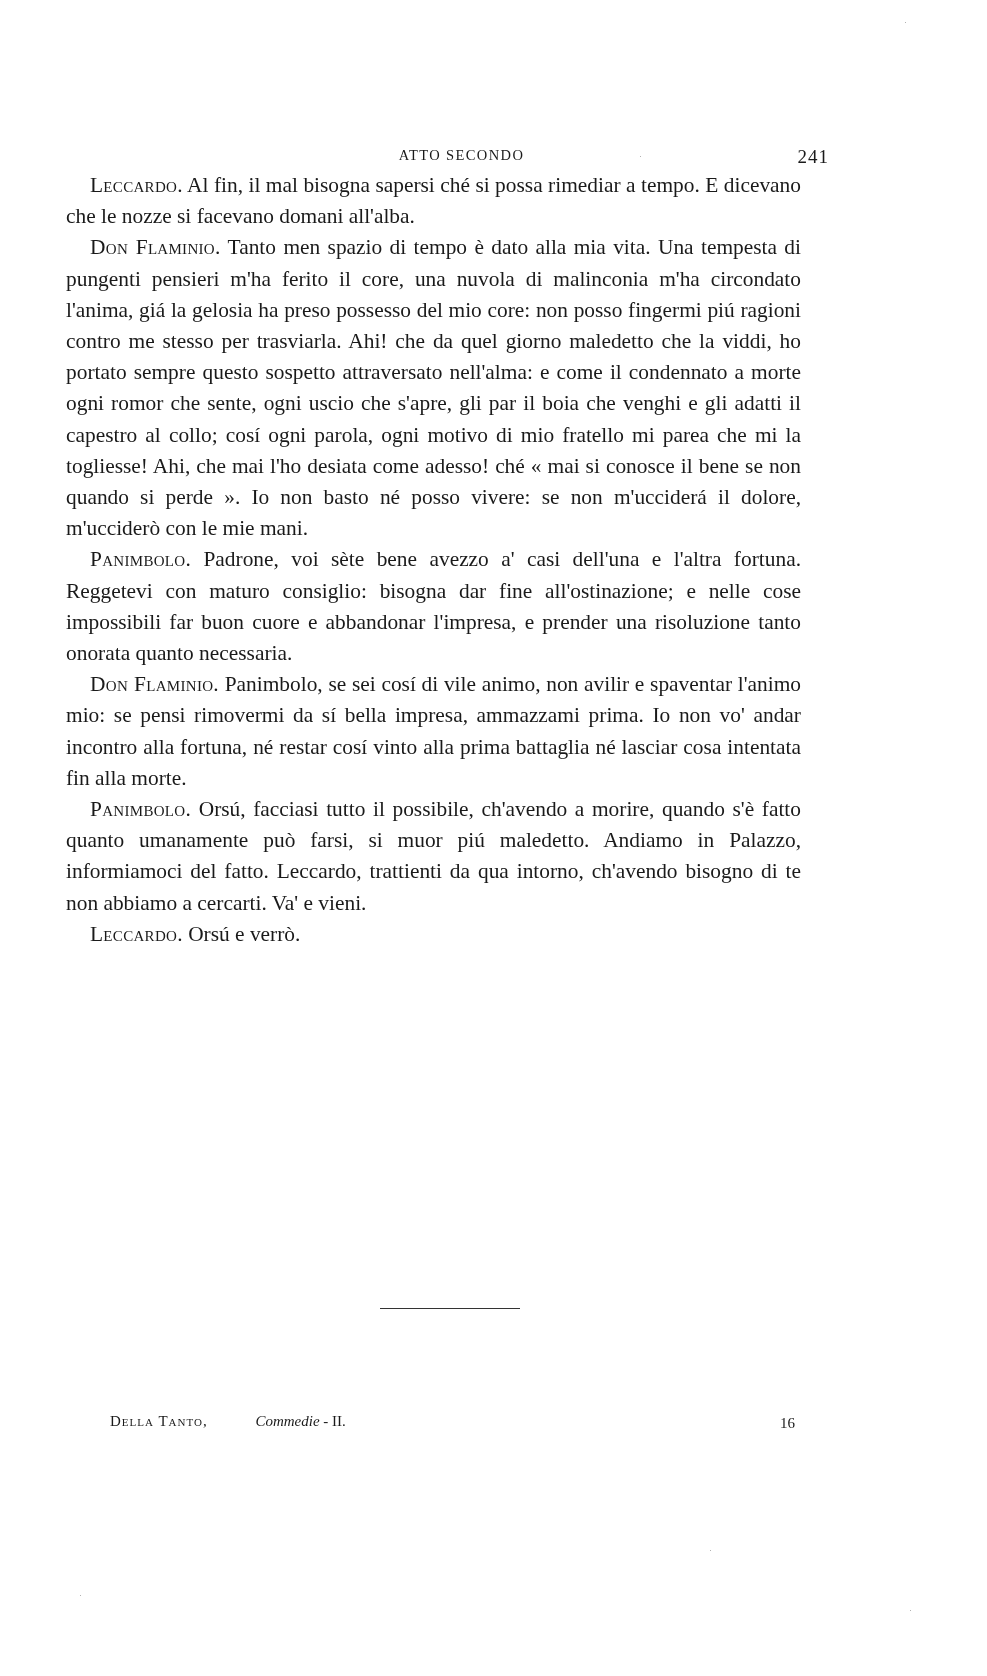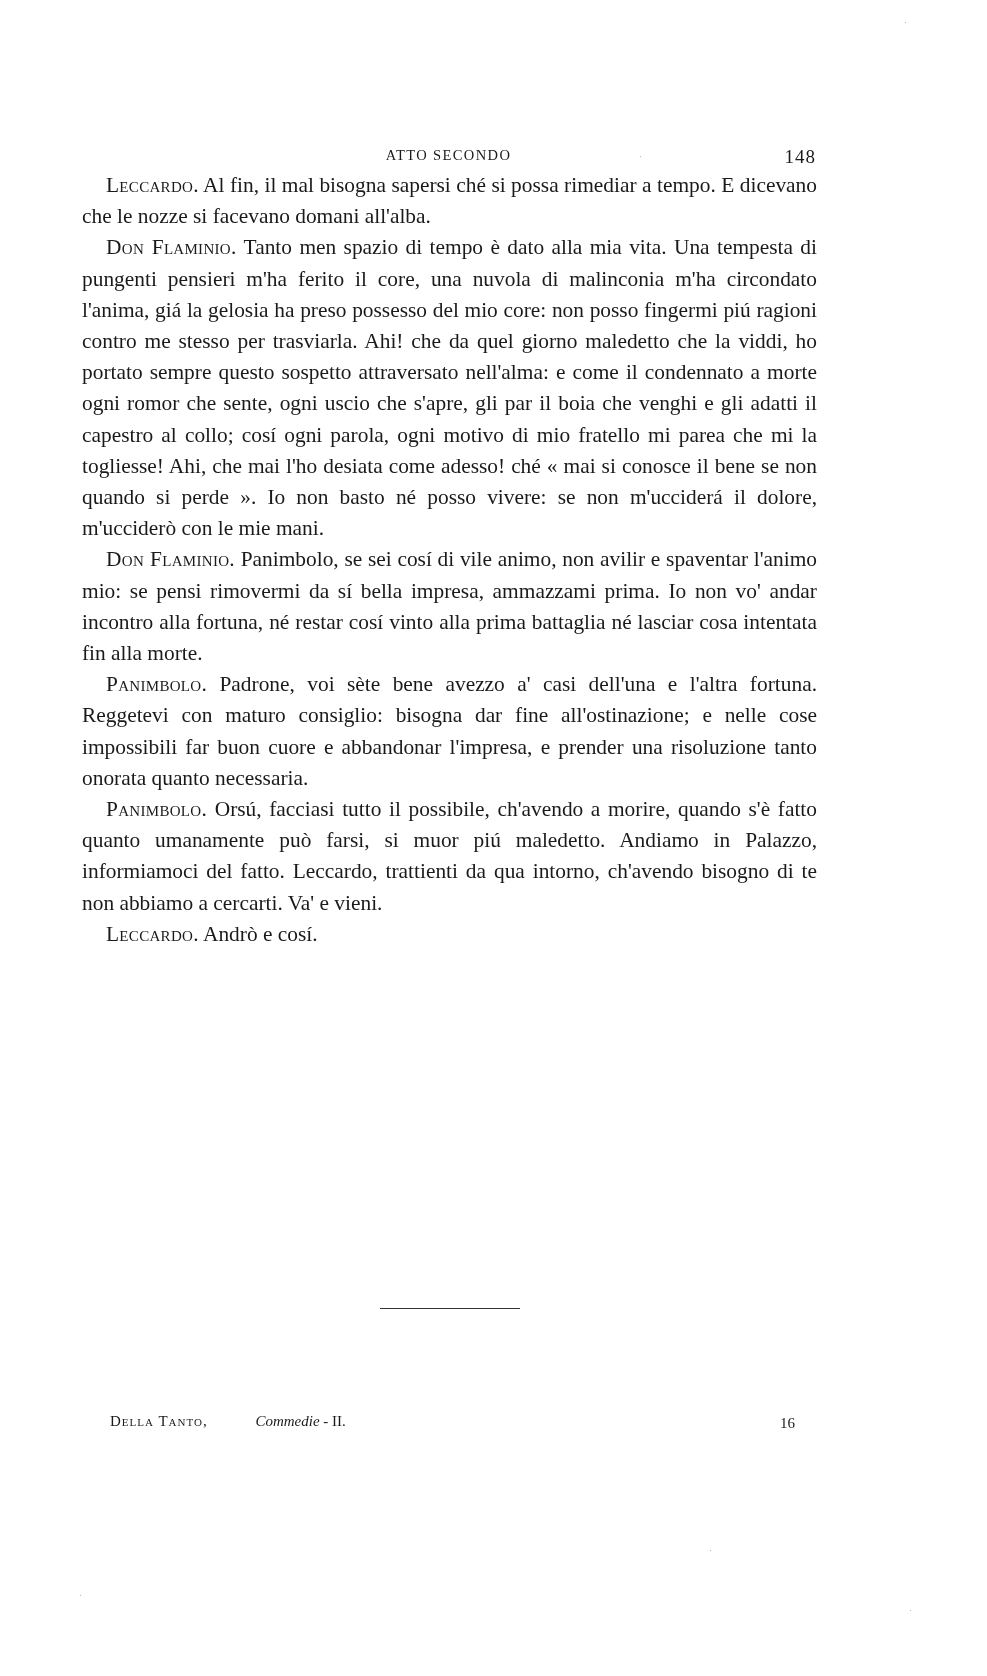--- a/index.html
+++ b/index.html
@@ -16,42 +16,42 @@
       color: #1a1a1a;
     }
     .page {
       position: absolute;
       left: 0; top: 0;
       width: 987px; height: 1676px;
     }
     .running-head {
       position: absolute;
       top: 138px;
-      left: 81px;
+      left: 94px;
       width: 735px;
       height: 24px;
     }
     .running-title {
       position: absolute;
       left: 0; right: 0;
       text-align: center;
       font-size: 14.5px;
       letter-spacing: 1.4px;
       top: 9px;
     }
     .running-pageno {
       position: absolute;
       right: 0;
       top: 8px;
       font-size: 19px;
       letter-spacing: 1px;
     }
     .body-text {
       position: absolute;
-      left: 82px;
+      left: 66px;
       top: 170px;
       width: 735px;
       font-size: 21.4px;
       line-height: 31.2px;
       text-align: justify;
     }
     .para {
       margin: 0;
       text-indent: 24px;
     }
@@ -101,41 +101,41 @@
       border-radius: 50%;
     }
   </style>
 </head>
 <body>
 
 <div class="page">
 
   <div class="running-head">
     <div class="running-title">ATTO SECONDO</div>
-    <div class="running-pageno">148</div>
+    <div class="running-pageno">241</div>
   </div>
 
   <div class="body-text">
     <p class="para">
       <span class="speaker">Leccardo.</span><span> Al fin, il mal bisogna sapersi ché si possa rimediar a tempo. E dicevano che le nozze si facevano domani all'alba.</span>
     </p>
     <p class="para">
       <span class="speaker">Don Flaminio.</span><span> Tanto men spazio di tempo è dato alla mia vita. Una tempesta di pungenti pensieri m'ha ferito il core, una nuvola di malinconia m'ha circondato l'anima, giá la gelosia ha preso possesso del mio core: non posso fingermi piú ragioni contro me stesso per trasviarla. Ahi! che da quel giorno maledetto che la viddi, ho portato sempre questo sospetto attraversato nell'alma: e come il condennato a morte ogni romor che sente, ogni uscio che s'apre, gli par il boia che venghi e gli adatti il capestro al collo; cosí ogni parola, ogni motivo di mio fratello mi parea che mi la togliesse! Ahi, che mai l'ho desiata come adesso! ché « mai si conosce il bene se non quando si perde ». Io non basto né posso vivere: se non m'ucciderá il dolore, m'ucciderò con le mie mani.</span>
     </p>
     <p class="para">
-      <span class="speaker">Don Flaminio.</span><span> Panimbolo, se sei cosí di vile animo, non avilir e spaventar l'animo mio: se pensi rimovermi da sí bella impresa, ammazzami prima. Io non vo' andar incontro alla fortuna, né restar cosí vinto alla prima battaglia né lasciar cosa intentata fin alla morte.</span>
+      <span class="speaker">Panimbolo.</span><span> Padrone, voi sète bene avezzo a' casi dell'una e l'altra fortuna. Reggetevi con maturo consiglio: bisogna dar fine all'ostinazione; e nelle cose impossibili far buon cuore e abbandonar l'impresa, e prender una risoluzione tanto onorata quanto necessaria.</span>
     </p>
     <p class="para">
-      <span class="speaker">Panimbolo.</span><span> Padrone, voi sète bene avezzo a' casi dell'una e l'altra fortuna. Reggetevi con maturo consiglio: bisogna dar fine all'ostinazione; e nelle cose impossibili far buon cuore e abbandonar l'impresa, e prender una risoluzione tanto onorata quanto necessaria.</span>
+      <span class="speaker">Don Flaminio.</span><span> Panimbolo, se sei cosí di vile animo, non avilir e spaventar l'animo mio: se pensi rimovermi da sí bella impresa, ammazzami prima. Io non vo' andar incontro alla fortuna, né restar cosí vinto alla prima battaglia né lasciar cosa intentata fin alla morte.</span>
     </p>
     <p class="para">
       <span class="speaker">Panimbolo.</span><span> Orsú, facciasi tutto il possibile, ch'avendo a morire, quando s'è fatto quanto umanamente può farsi, si muor piú maledetto. Andiamo in Palazzo, informiamoci del fatto. Leccardo, trattienti da qua intorno, ch'avendo bisogno di te non abbiamo a cercarti. Va' e vieni.</span>
     </p>
     <p class="para">
-      <span class="speaker">Leccardo.</span><span> Andrò e cosí.</span>
+      <span class="speaker">Leccardo.</span><span> Orsú e verrò.</span>
     </p>
   </div>
 
   <div class="rule"></div>
 
   <div class="footer">
     <div class="footer-left">
       <span class="footer-author">Della Tanto,</span>
       <span class="footer-work">Commedie</span><span> - II.</span>
     </div>

